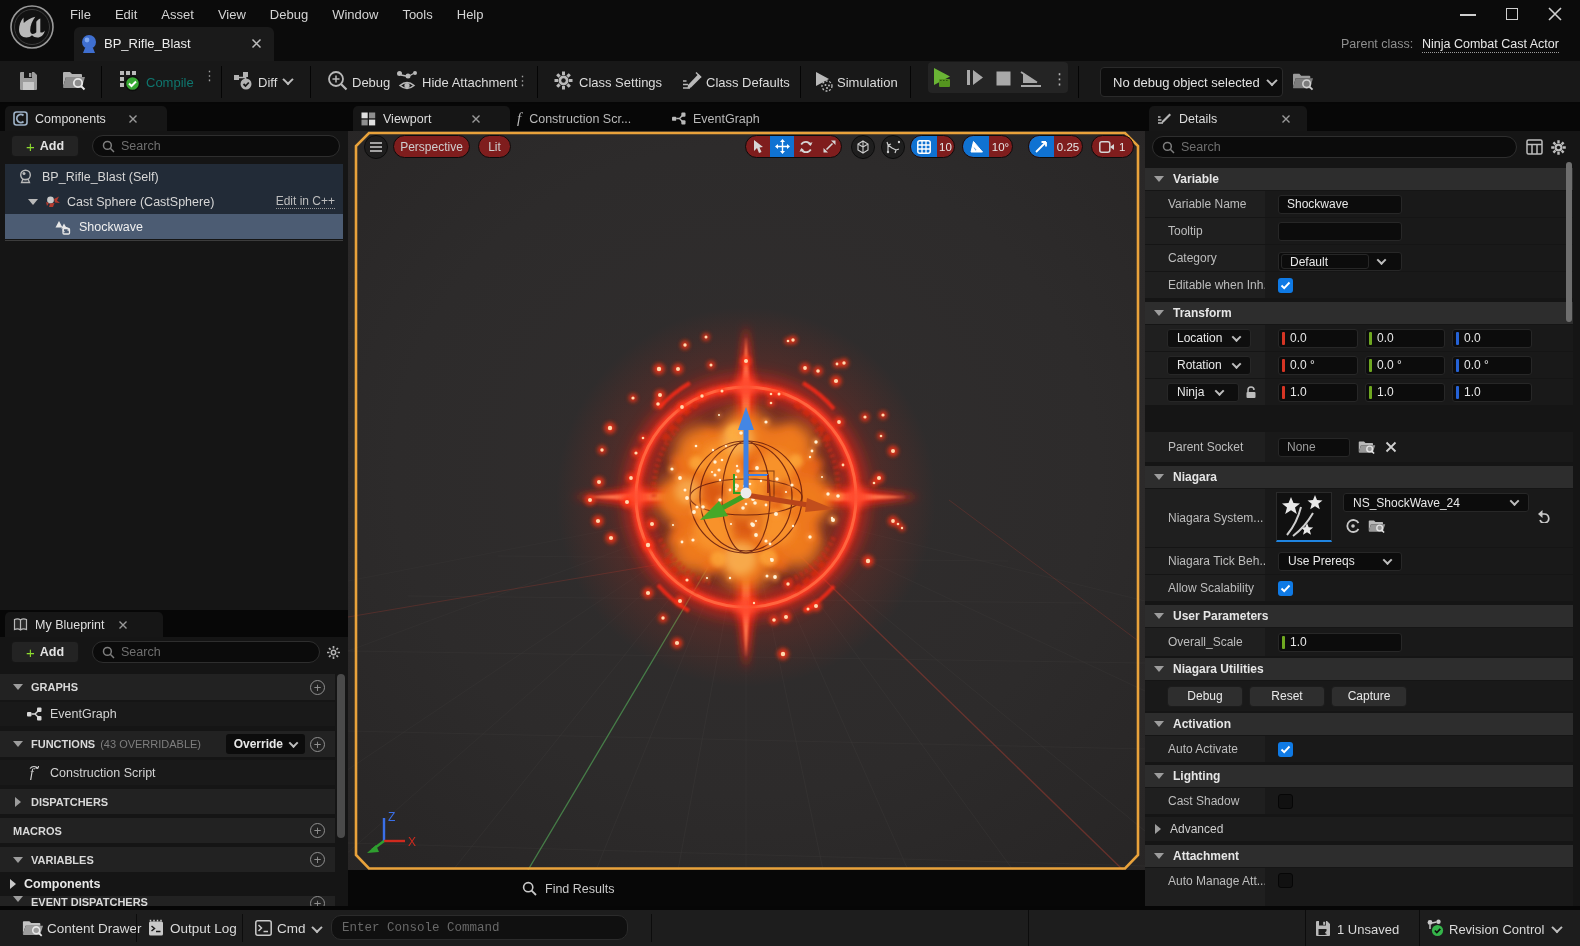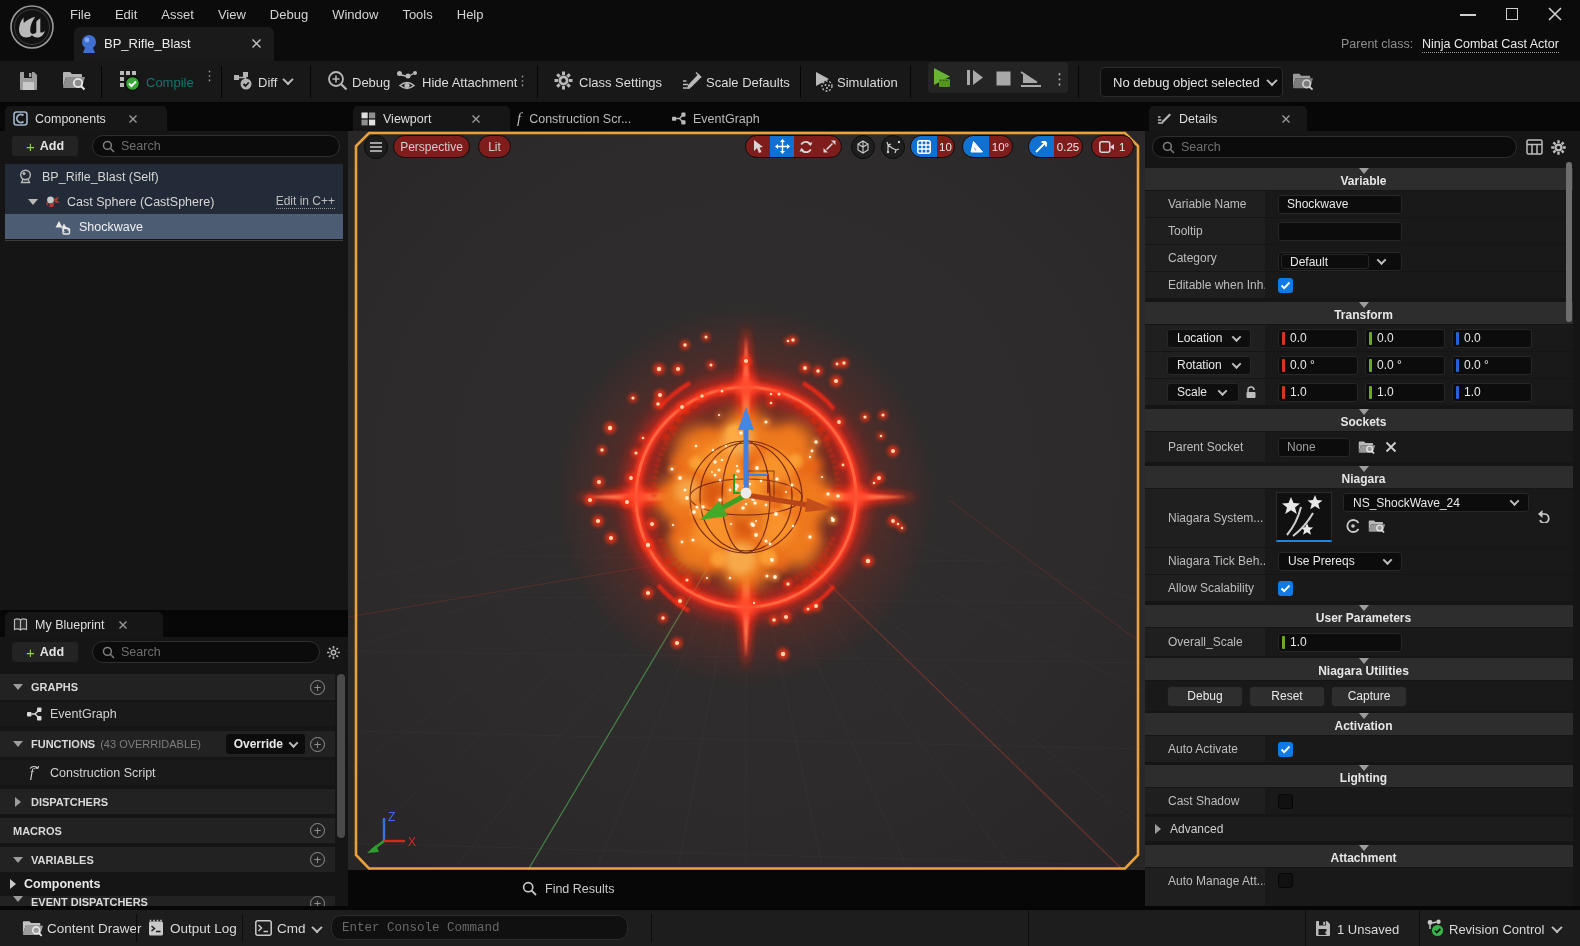--- a/index.html
+++ b/index.html
@@ -10,21 +10,21 @@
   .row{display:flex;align-items:center;}
   svg{display:block;}
   .tabrowbg{background:#070707;}
   .ptab{position:absolute;top:2px;height:25px;background:#161616;border-radius:5px 5px 0 0;
         display:flex;align-items:center;font-size:12.5px;color:#dedede;}
   .searchbox{background:#0b0b0b;border:1px solid #2e2e2e;border-radius:11px;height:22px;
         display:flex;align-items:center;color:#6f6f6f;font-size:12.5px;}
   .addbtn{background:#232323;border:1px solid #161616;border-radius:4px;height:22px;
         display:flex;align-items:center;justify-content:center;color:#e3e3e3;font-size:12.5px;font-weight:bold;}
   .cat{position:absolute;left:0;right:0;background:#2d2d2d;display:flex;align-items:center;
-       font-size:12px;font-weight:bold;color:#e6e6e6;flex-direction:column;}
+       font-size:12px;font-weight:bold;color:#e6e6e6;}
   .drow{position:absolute;left:0;right:0;display:flex;}
   .dname{background:#1f1f1f;color:#bdbdbd;font-size:12px;display:flex;align-items:center;white-space:nowrap;overflow:hidden;flex-shrink:0;}
   .dval{background:#191919;flex:1;display:flex;align-items:center;white-space:nowrap;}
   .tri-d{width:0;height:0;border-left:5px solid transparent;border-right:5px solid transparent;border-top:6px solid #9d9d9d;}
   .tri-r{width:0;height:0;border-top:5px solid transparent;border-bottom:5px solid transparent;border-left:6px solid #9d9d9d;}
   .field{background:#0c0c0c;border:1px solid #272727;border-radius:3px;height:19px;
          display:flex;align-items:center;font-size:12px;color:#e8e8e8;}
   .cbar{width:3px;height:13px;margin:0 5px 0 3px;border-radius:1px;}
   .chk{width:15px;height:15px;border-radius:3px;}
   .chk.on{background:#0f7ae5;display:flex;align-items:center;justify-content:center;}
@@ -161,21 +161,21 @@
       </g>
     <circle cx="10.5" cy="10.5" r="2.2" fill="#181818"></circle>
   </svg>
   <div class="abs" style="left:579px;top:75px;font-size:13px;color:#dcdcdc;">Class Settings</div>
 
   <svg class="abs" style="left:682px;top:71px;" width="21" height="20" viewBox="0 0 21 20">
     <path d="M1 17 L8 17 M1 13.5 L6 13.5 M1 10 L4.5 10" stroke="#b9b9b9" stroke-width="1.5"></path>
     <path d="M6 14 L16.5 3 L19.5 6 L9 16.5 L5.5 17.5 Z" fill="#b9b9b9"></path>
     <path d="M14 1.5 L19 6.5" stroke="#b9b9b9" stroke-width="1.4"></path>
   </svg>
-  <div class="abs" style="left:706px;top:75px;font-size:13px;color:#dcdcdc;">Scale Defaults</div>
+  <div class="abs" style="left:706px;top:75px;font-size:13px;color:#dcdcdc;">Class Defaults</div>
   <div class="abs" style="left:800px;top:66px;width:1px;height:32px;background:#050505;"></div>
 
   <svg class="abs" style="left:812px;top:70px;" width="24" height="22" viewBox="0 0 24 22">
     <path d="M4 2 L4 16 L17 9 Z" fill="#b9b9b9"></path>
     <circle cx="15" cy="16" r="5" fill="#181818" stroke="#b9b9b9" stroke-width="1.3" stroke-dasharray="2 1.6"></circle>
     <circle cx="13.5" cy="15" r="1" fill="#b9b9b9"></circle>
       <circle cx="17" cy="15.5" r="1" fill="#b9b9b9"></circle>
       <circle cx="15" cy="18" r="1" fill="#b9b9b9"></circle>
   </svg>
   <div class="abs" style="left:837px;top:75px;font-size:13px;color:#dcdcdc;">Simulation</div>
@@ -1039,39 +1039,35 @@
       </div>
       <div class="dval">
         <div class="field" style="margin-left:13px;width:80px;"><div class="cbar" style="background:#d63524;"></div>0.0 °</div>
         <div class="field" style="margin-left:7px;width:80px;"><div class="cbar" style="background:#6fa821;"></div>0.0 °</div>
         <div class="field" style="margin-left:7px;width:80px;"><div class="cbar" style="background:#2562d6;"></div>0.0 °</div>
       </div>
     </div>
     <div class="drow" style="top:215px;height:26px;">
       <div class="dname" style="width:120px;">
         <div class="combo" style="margin-left:22px;width:72px;background:#0e0e0e;">
-            <span style="margin-left:9px;">Scale</span>
+            <span style="margin-left:9px;">Ninja</span>
             <div class="chev" style="margin-left:12px;width:7px;height:7px;"></div>
           </div>
         <svg style="margin-left:6px;" width="12" height="13" viewBox="0 0 12 13">
             <path d="M3 6 L3 4 A3 3 0 0 1 9 4" fill="none" stroke="#bdbdbd" stroke-width="1.5"></path>
             <rect x="1.5" y="6" width="9" height="6" rx="1" fill="#bdbdbd"></rect>
           </svg>
       </div>
       <div class="dval">
         <div class="field" style="margin-left:13px;width:80px;"><div class="cbar" style="background:#d63524;"></div>1.0</div>
         <div class="field" style="margin-left:7px;width:80px;"><div class="cbar" style="background:#6fa821;"></div>1.0</div>
         <div class="field" style="margin-left:7px;width:80px;"><div class="cbar" style="background:#2562d6;"></div>1.0</div>
       </div>
     </div>
 
-    <div class="cat" style="top:245px;height:22px;">
-        <div class="tri-d" style="margin-left:9px;"></div>
-        <span style="margin-left:9px;">Sockets</span>
-      </div>
     <div class="drow" style="top:268px;height:30px;">
       <div class="dname" style="width:120px;">
           <span style="margin-left:23px;">Parent Socket</span>
         </div>
       <div class="dval">
         <div class="field" style="margin-left:13px;width:72px;">
             <span style="margin-left:8px;color:#9c9c9c;">None</span>
           </div>
         <svg style="margin-left:8px;" width="18" height="15" viewBox="0 0 24 20">
           <path d="M1 3 Q1 2 2 2 L8 2 L10 4 L19 4 Q20 4 20 5 L20 7 L4 7 L1 16 Z" fill="#b9b9b9"></path>

